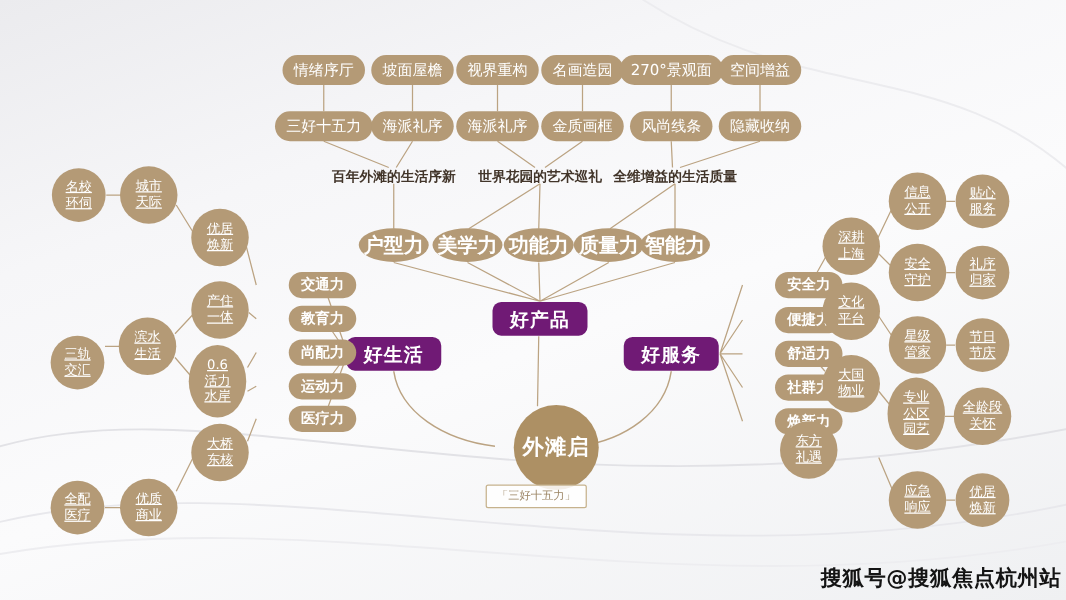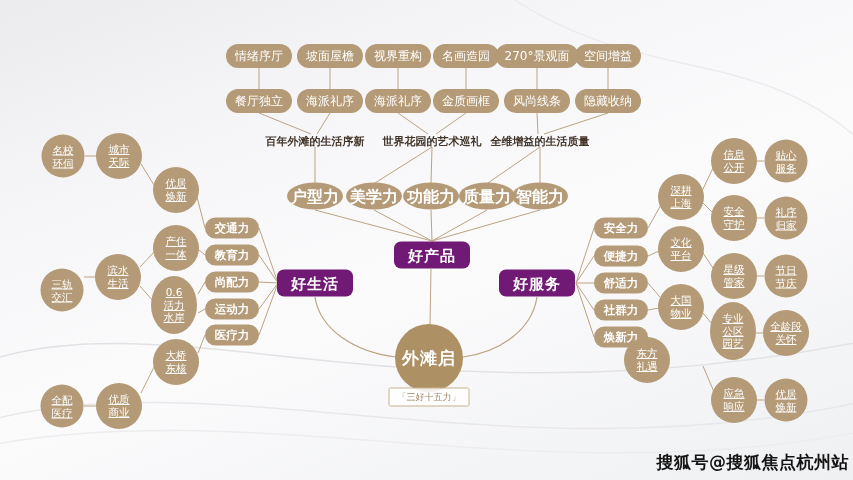--- a/index.html
+++ b/index.html
@@ -12,26 +12,26 @@
   #decor{z-index:0;}
   #links{z-index:1;}
   .node{
     position:absolute;transform:translate(-50%,-50%);z-index:2;
     background:#b49a76;color:#fff;text-align:center;white-space:pre-line;
     display:flex;align-items:center;justify-content:center;line-height:1.2;
     box-sizing:border-box;
   }
   .pill{padding:0 9px;height:24px;border-radius:12px;font-size:12px;white-space:nowrap;}
   .oval{width:56px;height:27px;border-radius:50%;font-size:16px;font-weight:bold;}
-  .power{width:54px;height:21px;border-radius:11px;font-size:11.5px;font-weight:bold;}
+  .power{width:54px;height:21px;border-radius:11px;font-size:11.5px;font-weight:bold;margin-left:26px;}
   .circle{width:46px;height:46px;border-radius:50%;font-size:10.5px;text-decoration:underline;}
   .c43{width:43px;height:43px;}
   .tall{width:46px;height:58px;}
   .cat{width:76px;height:27px;border-radius:7px;font-size:15px;font-weight:bold;background:#701a75;letter-spacing:1px;}
-  .center-node{width:68px;height:68px;border-radius:50%;font-size:17px;font-weight:bold;background:#ad9064;letter-spacing:1px;}
+  .center-node{width:68px;height:68px;border-radius:50%;font-size:17px;font-weight:bold;background:#ad9064;letter-spacing:1px;margin-left:16px;}
   .group-label{
     position:absolute;transform:translate(-50%,-50%);z-index:2;
     font-size:11px;font-weight:bold;color:#42352a;white-space:nowrap;
   }
   .subtitle{
     position:absolute;transform:translate(-50%,-50%);z-index:2;
     font-size:9px;color:#9b8463;border:1px solid #c6b28d;background:rgba(255,255,255,.85);
     padding:2px 8px;border-radius:2px;white-space:nowrap;
   }
   .watermark{
@@ -74,21 +74,21 @@
   <path fill="none" stroke="#bba382" stroke-width="1.2" d="M315 297 C320 330 355 352 396 357 M537 297 C532 330 500 352 463 357"></path>
 </svg>
 
 <div class="node pill" style="left:259px;top:56px">情绪序厅</div>
 <div class="node pill" style="left:330px;top:56px">坡面屋檐</div>
 <div class="node pill" style="left:398px;top:56px">视界重构</div>
 <div class="node pill" style="left:466px;top:56px">名画造园</div>
 <div class="node pill" style="left:537px;top:56px">270°景观面</div>
 <div class="node pill" style="left:608px;top:56px">空间增益</div>
 
-<div class="node pill" style="left:259px;top:101px">餐厅独立</div>
+<div class="node pill" style="left:259px;top:101px">三好十五力</div>
 <div class="node pill" style="left:330px;top:101px">海派礼序</div>
 <div class="node pill" style="left:398px;top:101px">海派礼序</div>
 <div class="node pill" style="left:466px;top:101px">金质画框</div>
 <div class="node pill" style="left:537px;top:101px">风尚线条</div>
 <div class="node pill" style="left:608px;top:101px">隐藏收纳</div>
 
 <div class="group-label" style="left:315px;top:141px">百年外滩的生活序新</div>
 <div class="group-label" style="left:432px;top:141px">世界花园的艺术巡礼</div>
 <div class="group-label" style="left:540px;top:141px">全维增益的生活质量</div>
 

